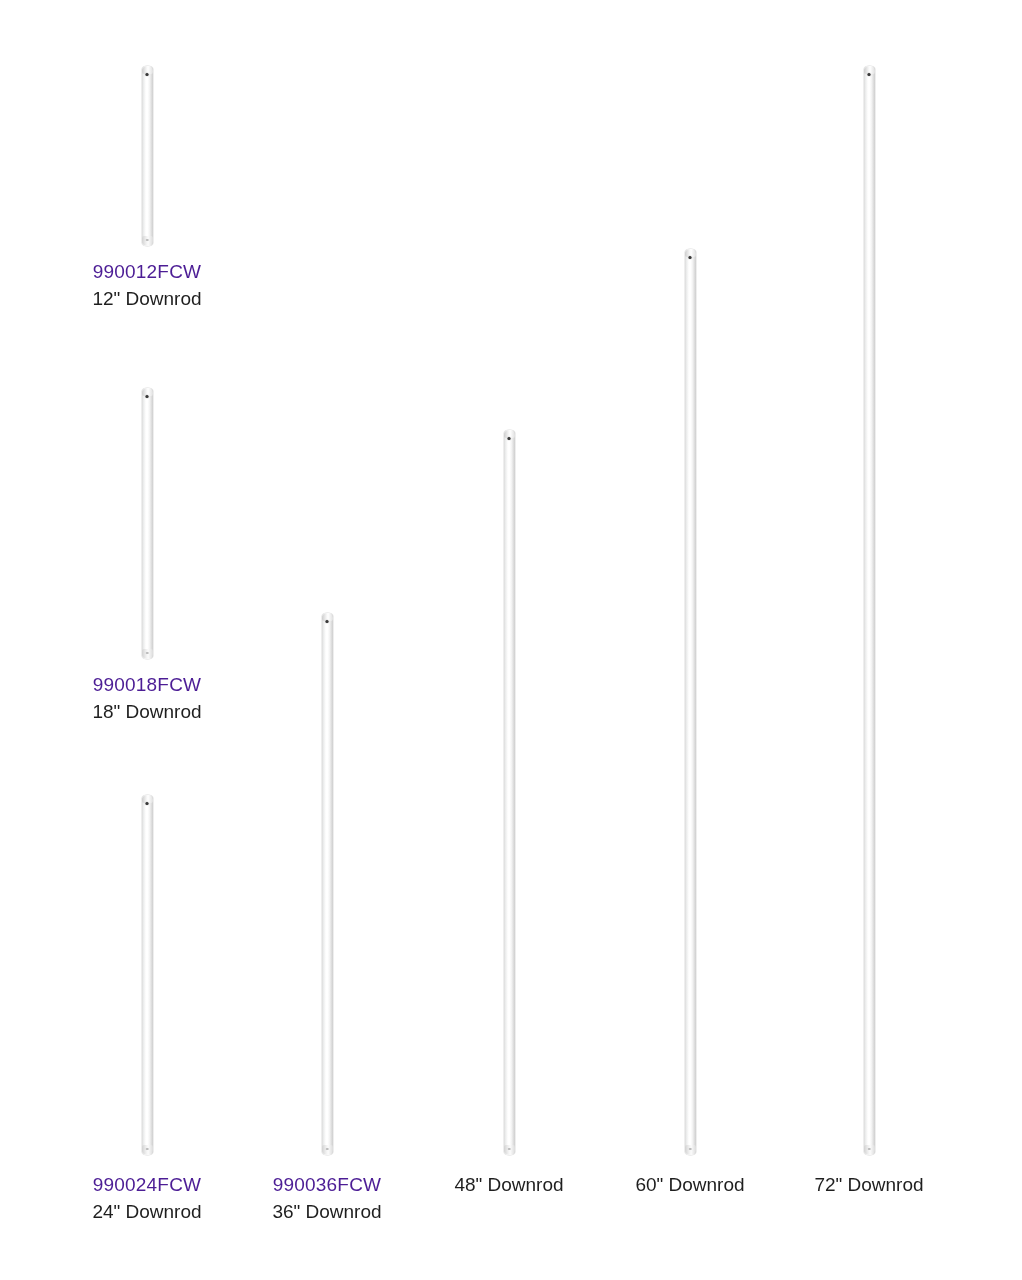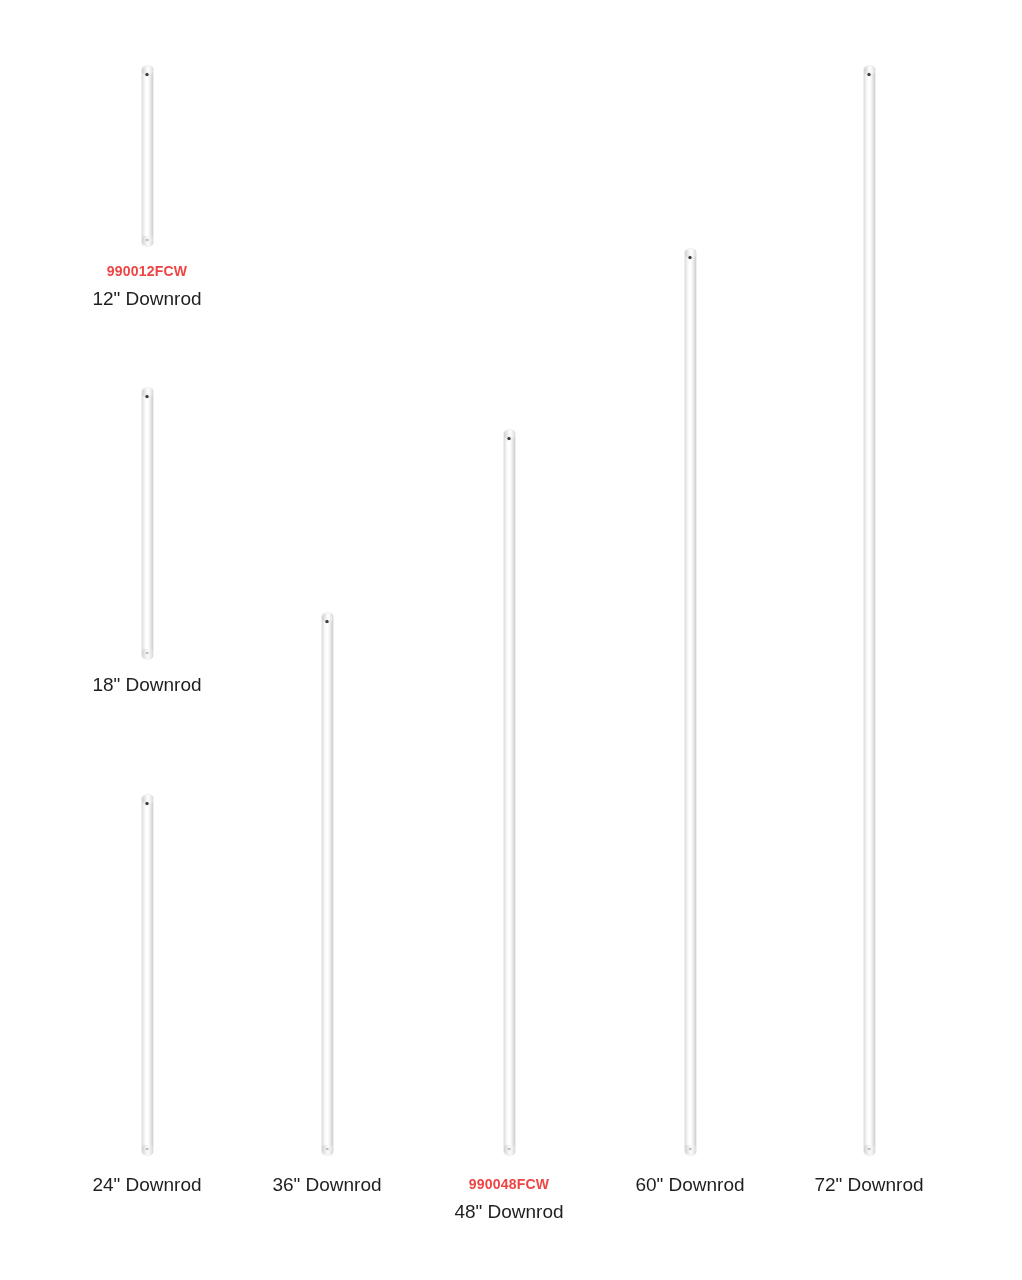--- a/index.html
+++ b/index.html
@@ -75,25 +75,25 @@
     height: 2.5px;
     border-radius: 50%;
     background: #bdbdbd;
   }
   .label-block {
     position: absolute;
     text-align: center;
     white-space: nowrap;
   }
   .sku {
-    font-size: 14px;
-    font-weight: bold;
+    font-size: 19px;
+    font-weight: normal;
     letter-spacing: 0.2px;
     line-height: 27px;
-    color: #ef4444;
+    color: #4c1d95;
   }
   .desc {
     font-size: 19px;
     font-weight: normal;
     line-height: 27px;
     color: #1f1f1f;
   }
 </style>
 </head>
 <body style="background: rgb(255, 255, 255);">
@@ -112,54 +112,56 @@
       </div>
     </div>
     <div class="rod-item">
       <div class="rod" style="left: 141.5px; top: 388px; height: 271px;">
         <div class="cap-top"></div>
         <div class="hole"></div>
         <div class="cap-bottom"></div>
         <div class="hole-bottom"></div>
       </div>
       <div class="label-block" style="left: 37px; top: 671px; width: 220px;">
+        <div class="sku">990018FCW</div>
         <div class="desc">18" Downrod</div>
       </div>
     </div>
     <div class="rod-item">
       <div class="rod" style="left: 141.5px; top: 795px; height: 360px;">
         <div class="cap-top"></div>
         <div class="hole"></div>
         <div class="cap-bottom"></div>
         <div class="hole-bottom"></div>
       </div>
       <div class="label-block" style="left: 37px; top: 1171px; width: 220px;">
+        <div class="sku">990024FCW</div>
         <div class="desc">24" Downrod</div>
       </div>
     </div>
     <div class="rod-item">
       <div class="rod" style="left: 321.5px; top: 613px; height: 542px;">
         <div class="cap-top"></div>
         <div class="hole"></div>
         <div class="cap-bottom"></div>
         <div class="hole-bottom"></div>
       </div>
       <div class="label-block" style="left: 217px; top: 1171px; width: 220px;">
+        <div class="sku">990036FCW</div>
         <div class="desc">36" Downrod</div>
       </div>
     </div>
     <div class="rod-item">
       <div class="rod" style="left: 503.5px; top: 430px; height: 725px;">
         <div class="cap-top"></div>
         <div class="hole"></div>
         <div class="cap-bottom"></div>
         <div class="hole-bottom"></div>
       </div>
       <div class="label-block" style="left: 399px; top: 1171px; width: 220px;">
-        <div class="sku">990048FCW</div>
         <div class="desc">48" Downrod</div>
       </div>
     </div>
     <div class="rod-item">
       <div class="rod" style="left: 684.5px; top: 249px; height: 906px;">
         <div class="cap-top"></div>
         <div class="hole"></div>
         <div class="cap-bottom"></div>
         <div class="hole-bottom"></div>
       </div>

